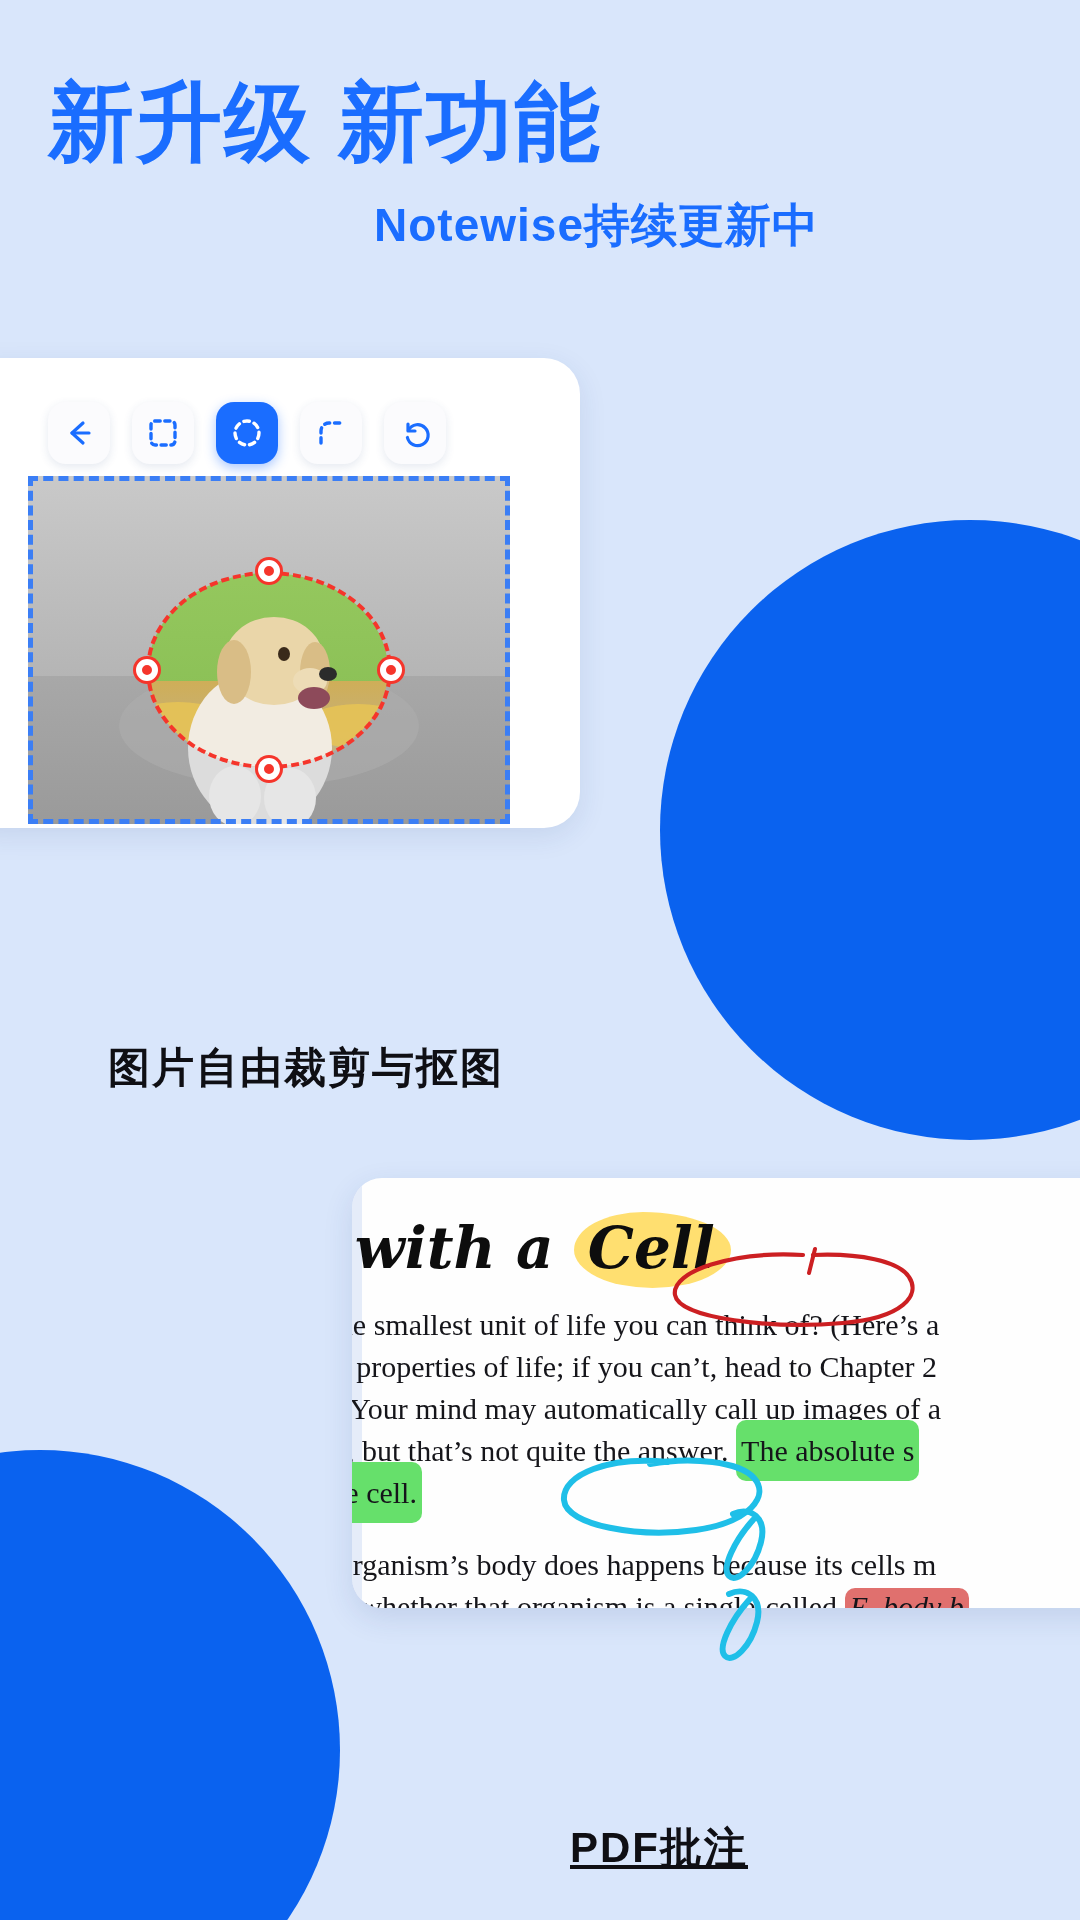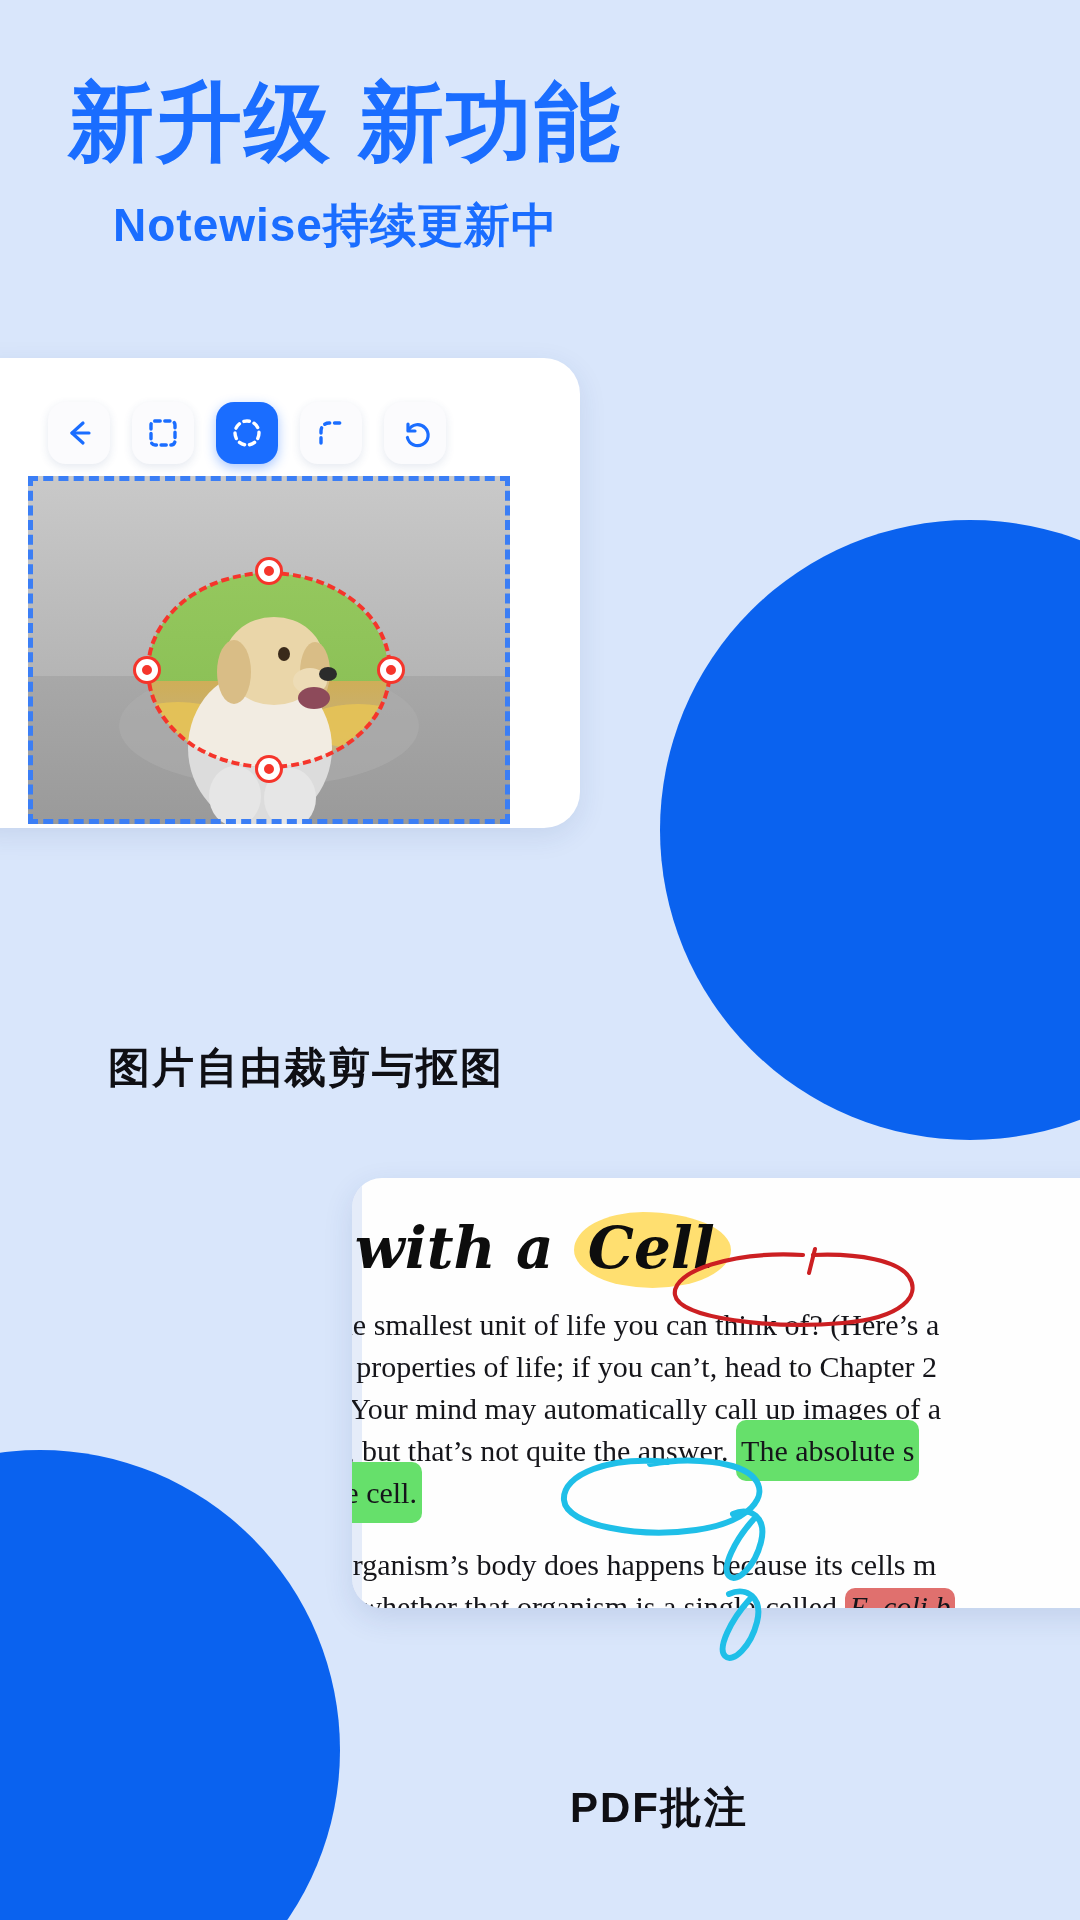--- a/index.html
+++ b/index.html
@@ -16,28 +16,29 @@
   #blob-right{ right:-200px; top:520px; width:620px; height:620px; }
   #blob-left{ left:-260px; top:1450px; width:600px; height:600px; }
 
   
   .header{ position:absolute; left:0; top:0; width:100%; padding-top:72px; z-index:5; }
   .title{
     color:#1a6dff;
     font-size:86px;
     font-weight:bold;
     letter-spacing:2px;
-    padding-left:68px;
+    padding-left:48px;
     line-height:1.18;
   }
   .subtitle{
     color:#1a6dff;
     font-size:46px;
     font-weight:bold;
     letter-spacing:1px;
+    text-align:center;
     padding-left:70px;
     padding-top:22px;
     margin-left:43px;
   }
 
   
   .crop-card{
     position:absolute;
     left:-40px; top:358px;
     width:620px; height:470px;
@@ -101,21 +102,21 @@
   #handle-bottom{ left:230px; top:282px; }
 
   .caption{
     position:absolute;
     font-size:42px; font-weight:bold; color:#0f0f14;
     letter-spacing:2px;
     z-index:7;
     text-align:center;
   }
   #caption-crop{ left:108px; top:1040px; }
-  #caption-pdf{ left:570px; top:1780px; }
+  #caption-pdf{ left:570px; top:1820px;text-decoration:underline; }
 
   
   .pdf-card{
     position:absolute;
     left:352px; top:1178px;
     width:760px; height:430px;
     background:#fefefe;
     border-radius:30px 0 0 30px;
     box-shadow:0 10px 30px rgba(30,60,120,.12);
     z-index:6;
@@ -304,21 +305,21 @@
     <div class="pdf-para">
       <div>’s the smallest unit of life you can think of? (Here’s a</div>
       <div>asic properties of life; if you can’t, head to Chapter 2</div>
       <div>re.) Your mind may automatically call up images of a</div>
       <div><span>eria, but that’s not quite the answer. </span><span class="hl-green">The absolute s</span></div>
       <div><span class="hl-green">ngle cell.</span></div>
     </div>
 
     <div class="pdf-para second">
       <div>an organism’s body does happens because its cells m</div>
-      <div><span>pen, whether that organism is a single-celled </span><span class="hl-red">E. coli b</span></div>
+      <div><span>pen, whether that organism is a single-celled </span><span class="hl-red">E. body b</span></div>
 
     </div>
 
   </div>
 </div>
 
 <svg class="ann" id="ann-red-circle" width="260" height="90" viewBox="0 0 260 90">
   <path d="M140 12 C70 8, 8 28, 12 52 C16 76, 110 86, 180 80 C240 75, 258 52, 246 34 C236 18, 196 10, 150 12" stroke="#cc1f22" stroke-width="4.2" fill="none" stroke-linecap="round"></path>
   <path d="M152 6 L146 30" stroke="#cc1f22" stroke-width="4" fill="none" stroke-linecap="round"></path>
 </svg>

